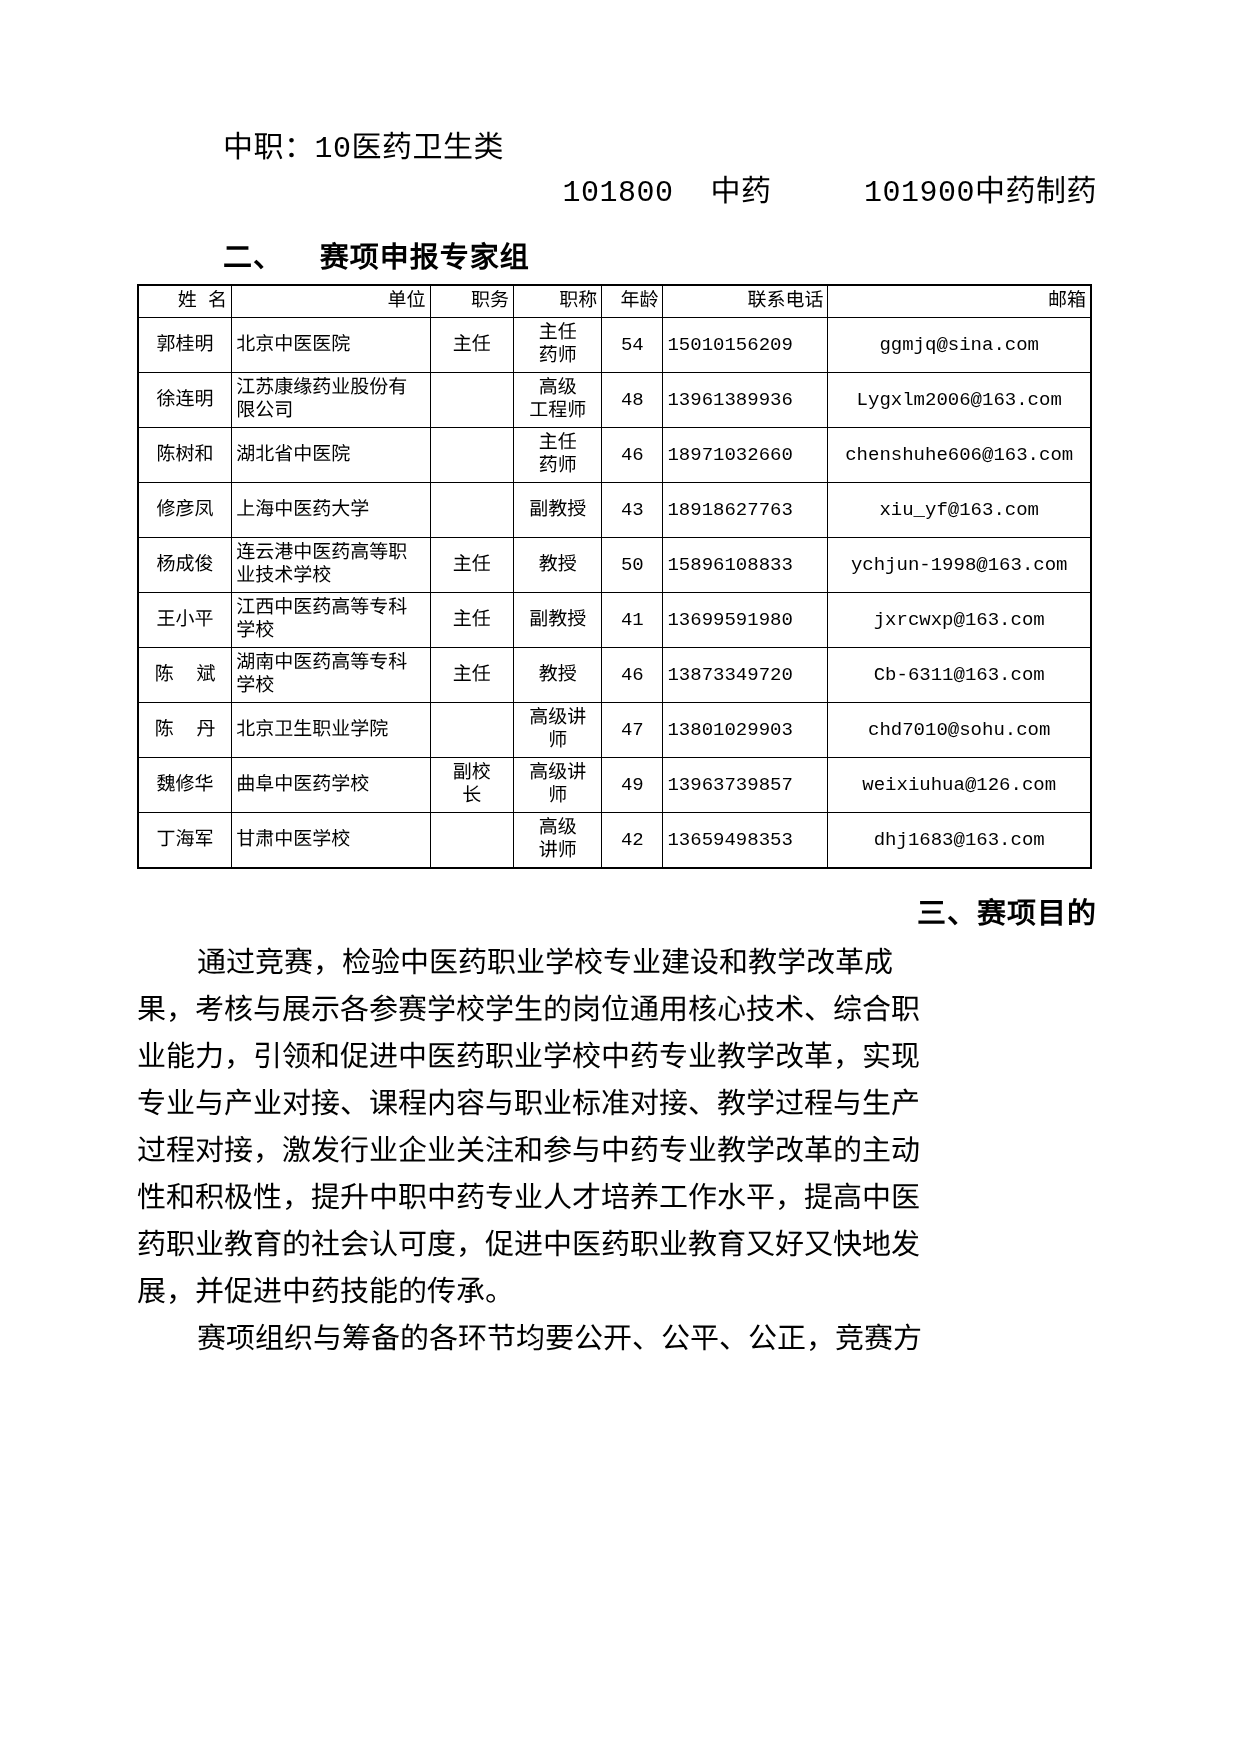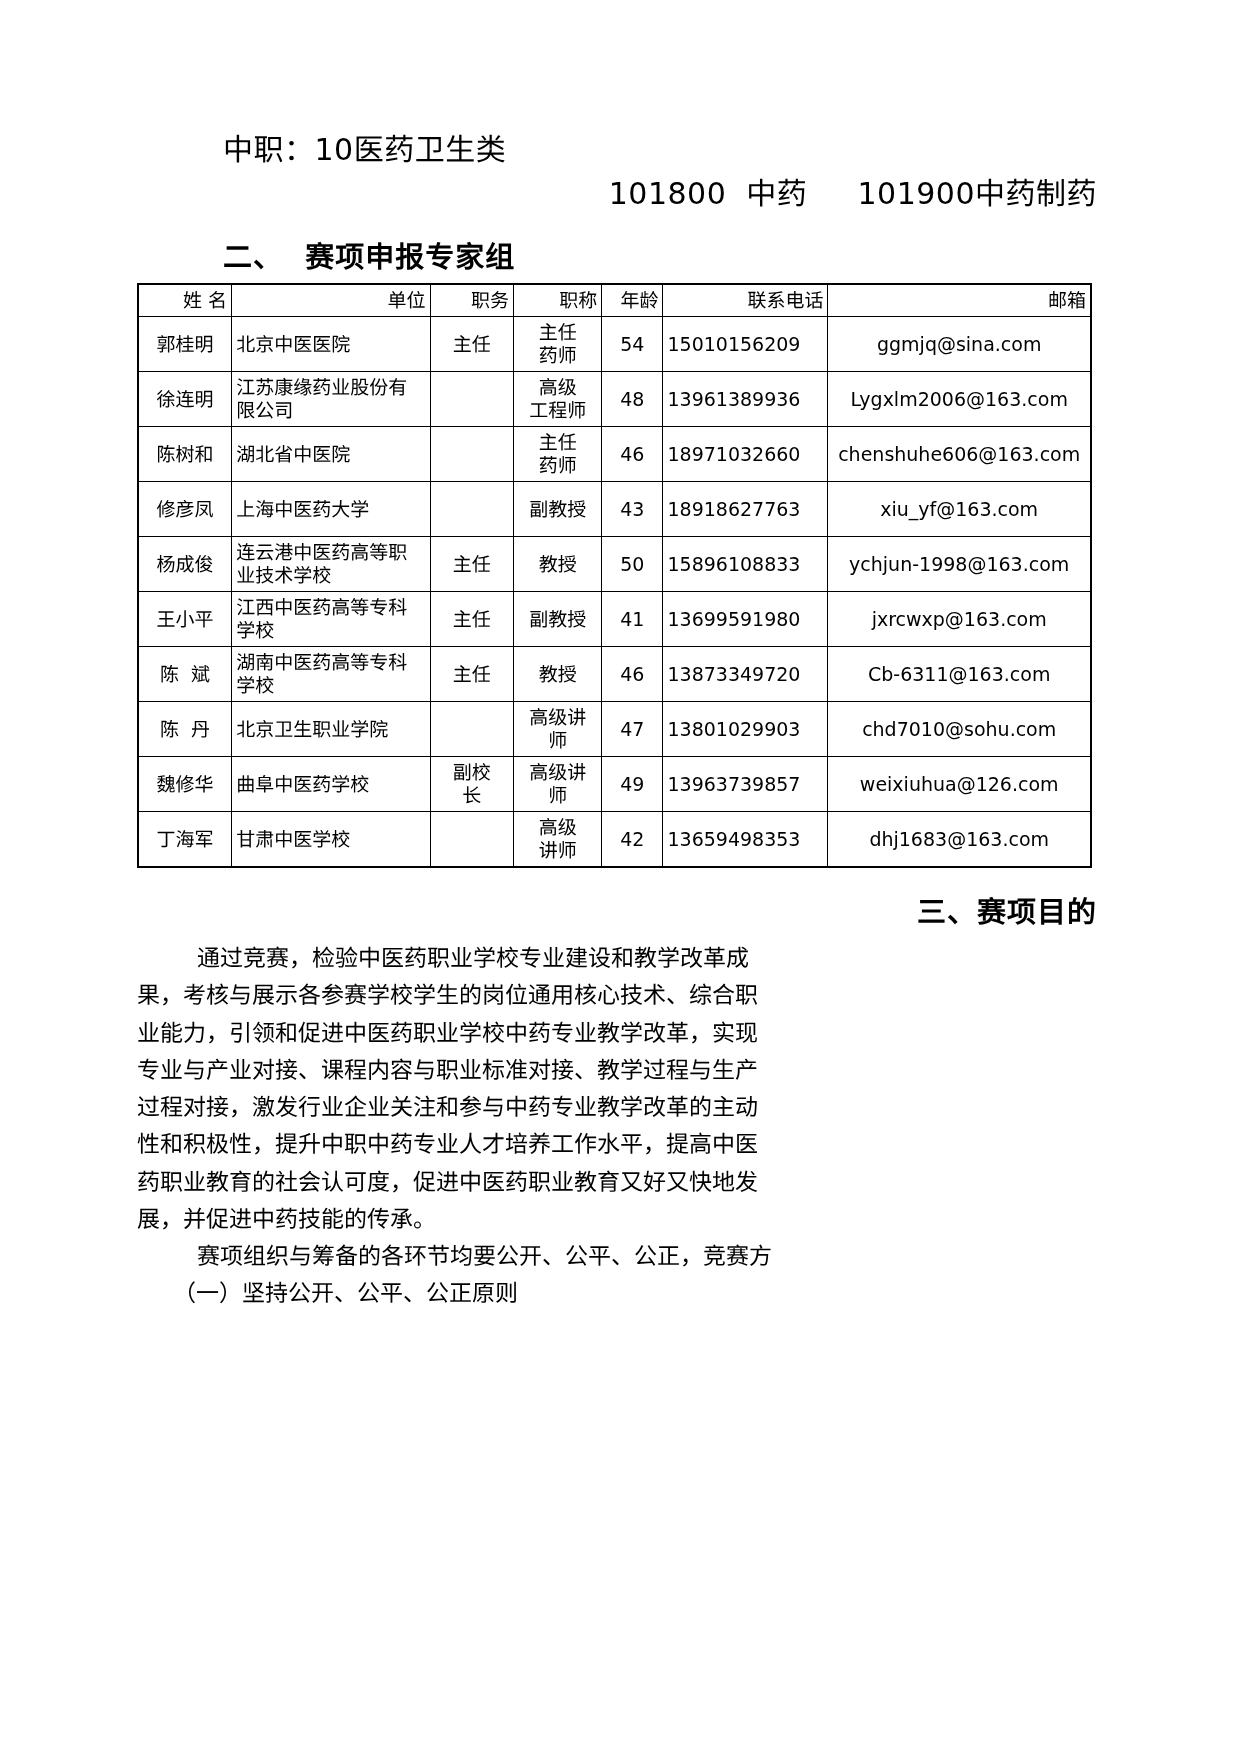--- a/index.html
+++ b/index.html
@@ -14,20 +14,21 @@
     -webkit-font-smoothing: none;
   }
   .page {
     position: relative;
     width: 1241px;
     height: 1352px;
     margin: 0 auto;
     background: #ffffff;
     box-sizing: border-box;
     overflow: hidden;
+    font-family: Liberation Mono, monospace;
   }
   .content {
     position: absolute;
     left: 137px;
     top: 128px;
     width: 960px;
   }
 
   
   .lead-line {
@@ -43,21 +44,21 @@
     font-weight: bold;
     font-size: 29px;
     letter-spacing: 1px;
     padding-left: 86px;
     margin-top: 18px;
     margin-bottom: 8px;
     white-space: pre;
   }
   .section-heading.tight { margin-top: 20px; margin-bottom: 10px; text-align: right; }
   .body-line {
-    font-size: 23px;
+    font-size: 29px;
     line-height: 1.62;
     white-space: pre;
   }
   .body-line.ind1 { padding-left: 60px; }
   .body-line.ind2 { padding-left: 36px; }
 
   
   table.expert-table {
     border-collapse: collapse;
     width: 955px;

